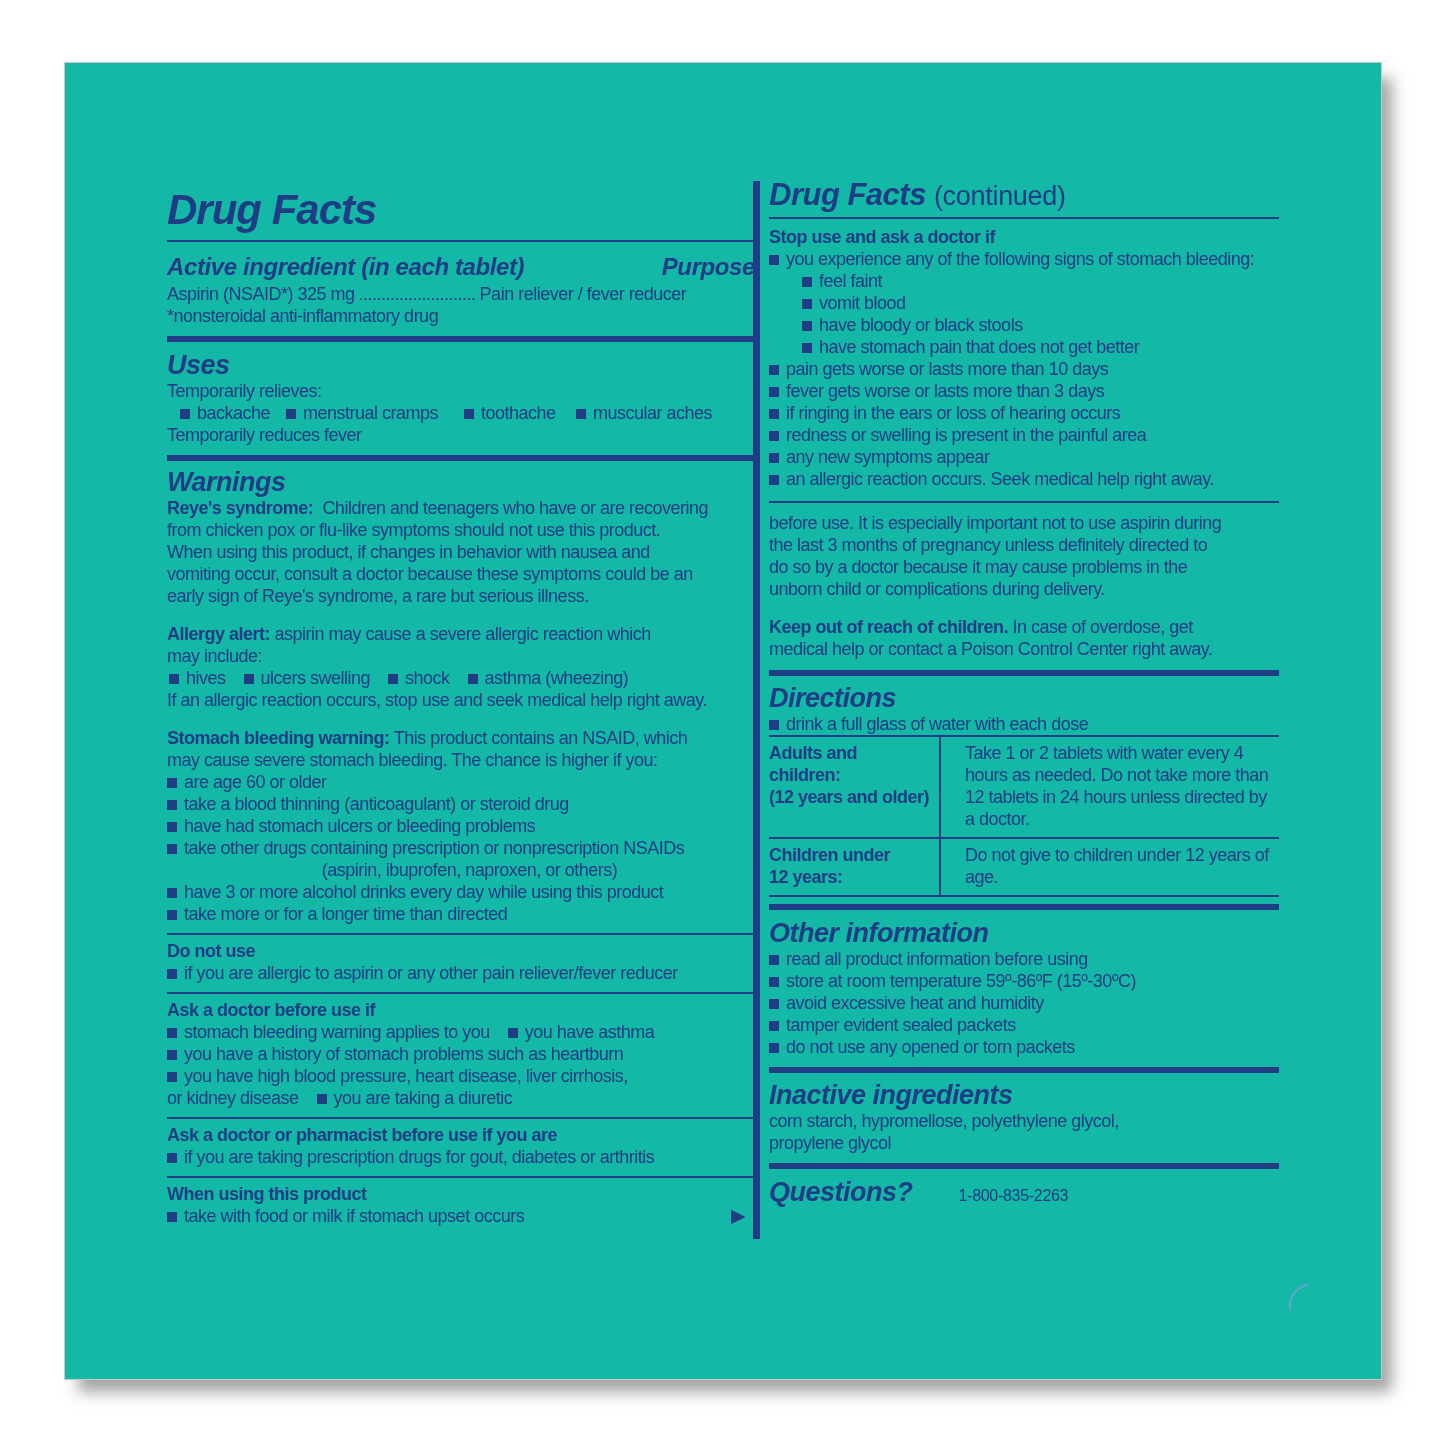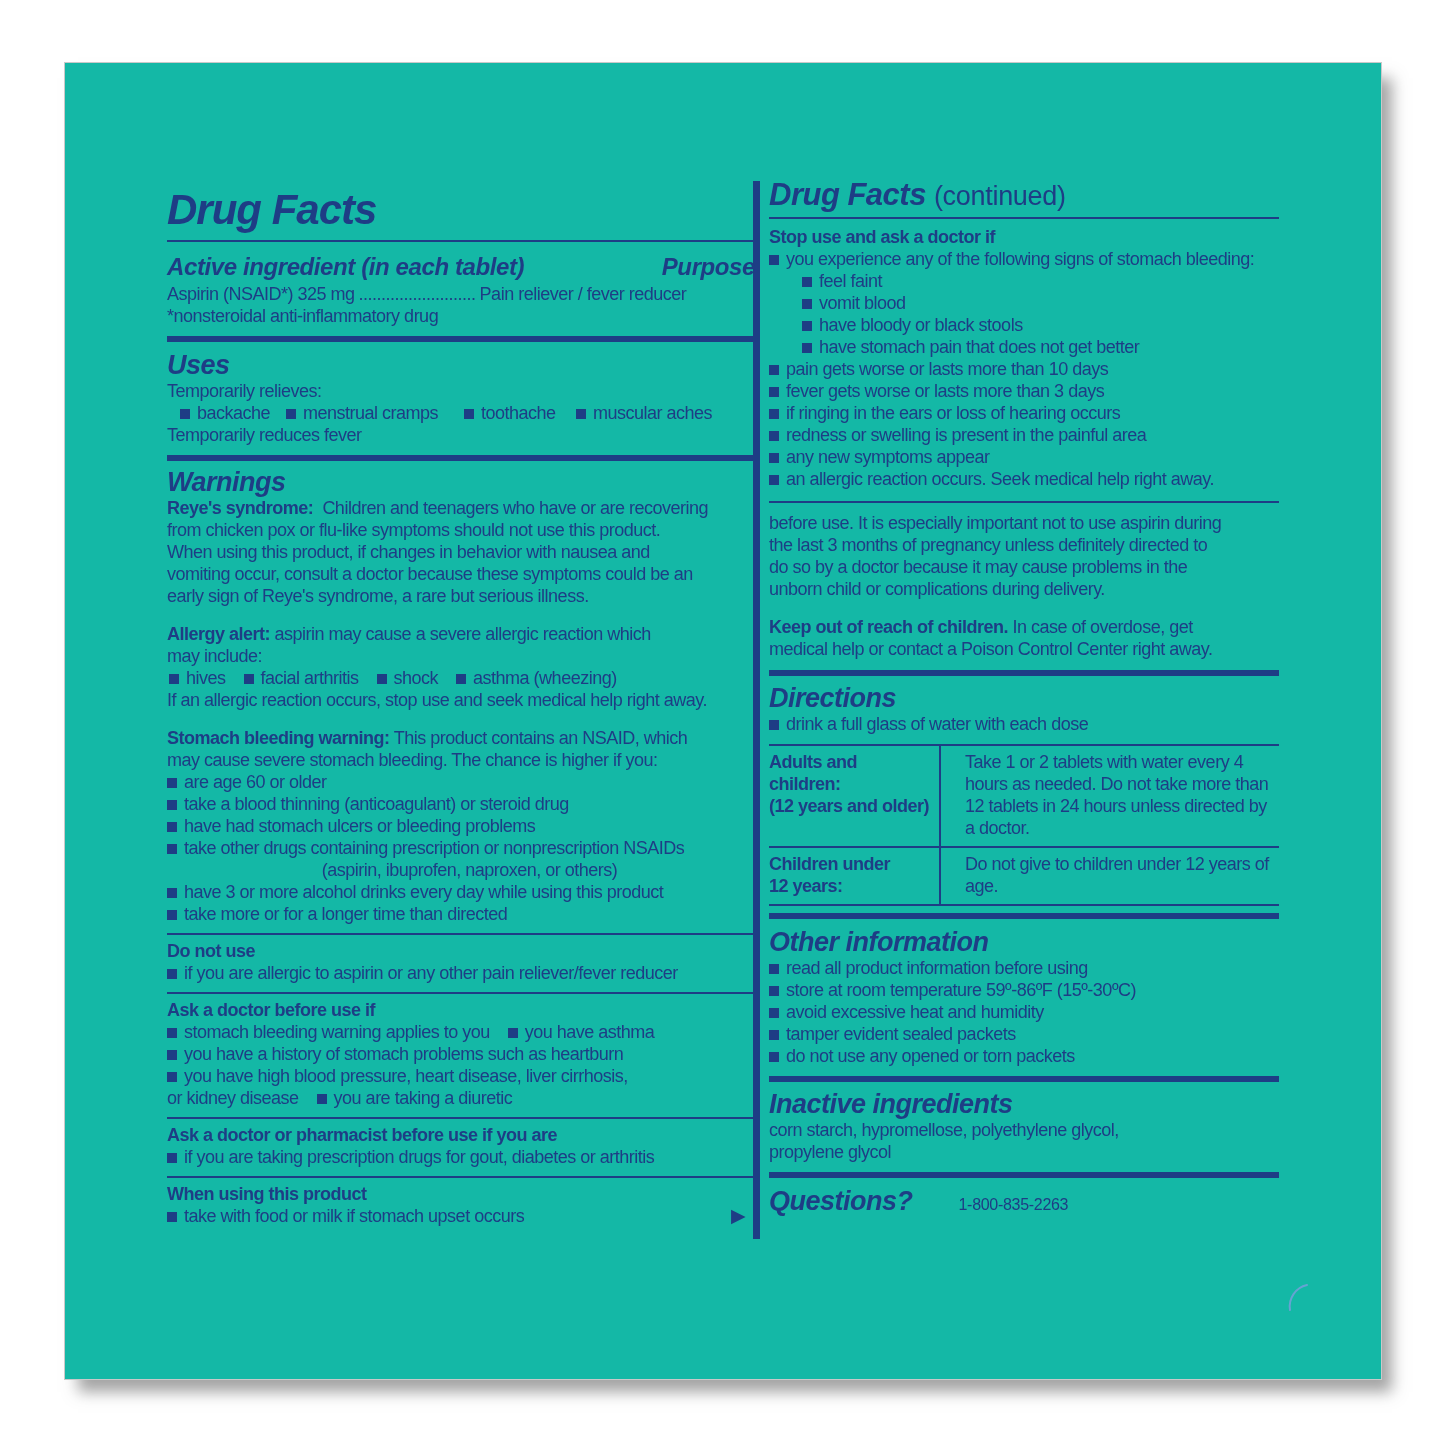--- a/index.html
+++ b/index.html
@@ -29,21 +29,21 @@
   .indent{padding-left:33px;}
   .hang{padding-left:17px;text-align:center;}
   .gap16{height:16px;}
   .uses-row{display:flex;padding-left:13px;}
   .uses-row .u1{width:106px;}
   .uses-row .u2{width:178px;}
   .uses-row .u3{width:112px;}
   .allergy-row{display:flex;gap:18px;padding-left:2px;}
   .flexline{display:flex;align-items:center;}
   .arrow{margin-left:auto;margin-right:10px;font-size:19px;line-height:22px;font-style:normal;}
-  table.dir{border-collapse:collapse;width:100%;margin-top:9px;}
+  table.dir{border-collapse:collapse;width:100%;}
   table.dir td{border:2px solid #1e3d85;border-left:none;border-right:none;
                vertical-align:top;padding:5px 8px 7px 0;}
   table.dir td.c1{width:162px;border-right:2px solid #1e3d85;}
   table.dir td.c2{padding-left:24px;}
   .qrow{display:flex;align-items:baseline;margin-top:8px;}
   .qrow .phone{font-size:16px;letter-spacing:-0.3px;margin-left:46px;}
   .dotline{font-size:18px;line-height:22px;letter-spacing:-0.5px;white-space:nowrap;display:flex;}
   .dotline .dots{margin:0 4px;overflow:hidden;}
   .arc-mark{position:absolute;left:1218px;top:1218px;}
 </style>
@@ -90,21 +90,21 @@
     <div class="line">When using this product, if changes in behavior with nausea and</div>
     <div class="line">vomiting occur, consult a doctor because these symptoms could be an</div>
     <div class="line">early sign of Reye's syndrome, a rare but serious illness.</div>
 
     <div class="gap16"></div>
 
     <div class="line"><span class="b">Allergy alert:</span> <span>aspirin may cause a severe allergic reaction which</span></div>
     <div class="line">may include:</div>
     <div class="line allergy-row">
       <span><span class="sq"></span><span>hives</span></span>
-      <span><span class="sq"></span><span>facial arthritis</span></span>
+      <span><span class="sq"></span><span>ulcers swelling</span></span>
       <span><span class="sq"></span><span>shock</span></span>
       <span><span class="sq"></span><span>asthma (wheezing)</span></span>
     </div>
     <div class="line">If an allergic reaction occurs, stop use and seek medical help right away.</div>
 
     <div class="gap16"></div>
 
     <div class="line"><span class="b">Stomach bleeding warning:</span> <span>This product contains an NSAID, which</span></div>
     <div class="line">may cause severe stomach bleeding. The chance is higher if you:</div>
     <div class="line"><span class="sq"></span><span>are age 60 or older</span></div>

